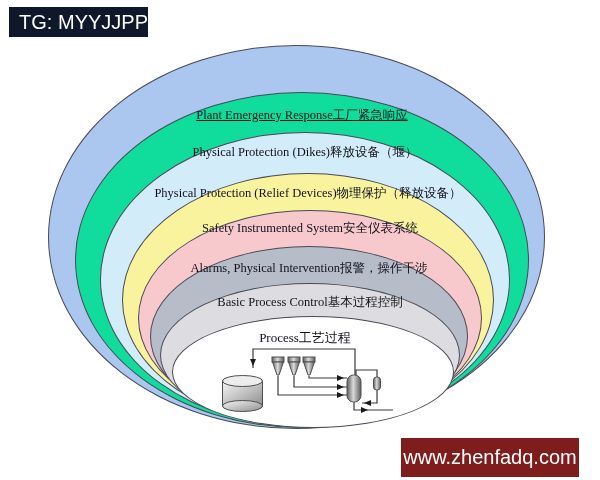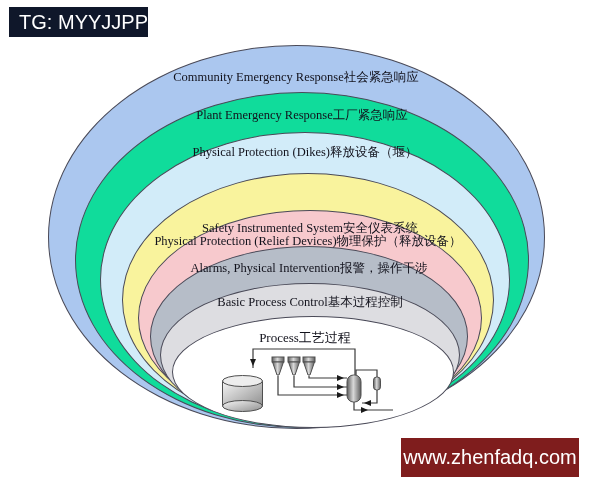--- a/index.html
+++ b/index.html
@@ -18,43 +18,42 @@
   
   .e1{left:48px; top:45px; width:497px;height:384px;z-index:1;}
   .e2{left:75px; top:92px; width:454px;height:336px;z-index:2;}
   .e3{left:100px;top:132px;width:410px;height:295px;z-index:3;}
   .e4{left:122px;top:173px;width:372px;height:254px;z-index:4;}
   .e5{left:138px;top:210px;width:344px;height:216px;z-index:5;}
   .e6{left:150px;top:246px;width:318px;height:181px;z-index:6;}
   .e7{left:160px;top:283px;width:300px;height:144px;z-index:7;}
   .e8{left:172px;top:316px;width:282px;height:112px;z-index:8;}
   .l1{left:296px;top:69px;}
-  .l2{left:302px;top:107px;}
+  .l2{left:302px;top:107px;text-decoration:underline;}
   .l3{left:305px;top:144px;}
-  .l4{left:308px;top:185px;margin-top:48px;}
+  .l4{left:308px;top:185px;}
   .l5{left:310px;top:220px;}
   .l6{left:309px;top:260px;}
   .l7{left:310px;top:294px;}
   .l8{left:305px;top:330px;font-size:13px;}
 </style>
 </head>
 <body>
 
 <div id="screen">
 
   <div class="layer e1" style="background-color: rgb(171, 199, 239);"></div>
   <div class="layer e2" style="background-color: rgb(16, 220, 155);"></div>
   <div class="layer e3" style="background-color: rgb(210, 236, 249);"></div>
   <div class="layer e4" style="background-color: rgb(249, 243, 157);"></div>
   <div class="layer e5" style="background-color: rgb(247, 201, 205);"></div>
   <div class="layer e6" style="background-color: rgb(182, 189, 200);"></div>
   <div class="layer e7" style="background-color: rgb(221, 221, 225);"></div>
   <div class="layer e8" style="background-color: rgb(255, 255, 255);"></div>
 
-  <div class="layer-label l1">Community Emergency Response社会紧急响应</div>
   <div class="layer-label l2">Plant Emergency Response工厂紧急响应</div>
   <div class="layer-label l3">Physical Protection (Dikes)释放设备（堰）</div>
   <div class="layer-label l4">Physical Protection (Relief Devices)物理保护（释放设备）</div>
   <div class="layer-label l5">Safety Instrumented System安全仪表系统</div>
   <div class="layer-label l6">Alarms, Physical Intervention报警，操作干涉</div>
   <div class="layer-label l7">Basic Process Control基本过程控制</div>
   <div class="layer-label l8">Process工艺过程</div>
 
   <svg id="process-svg" width="190" height="78" viewBox="0 0 190 78">
     <defs>

